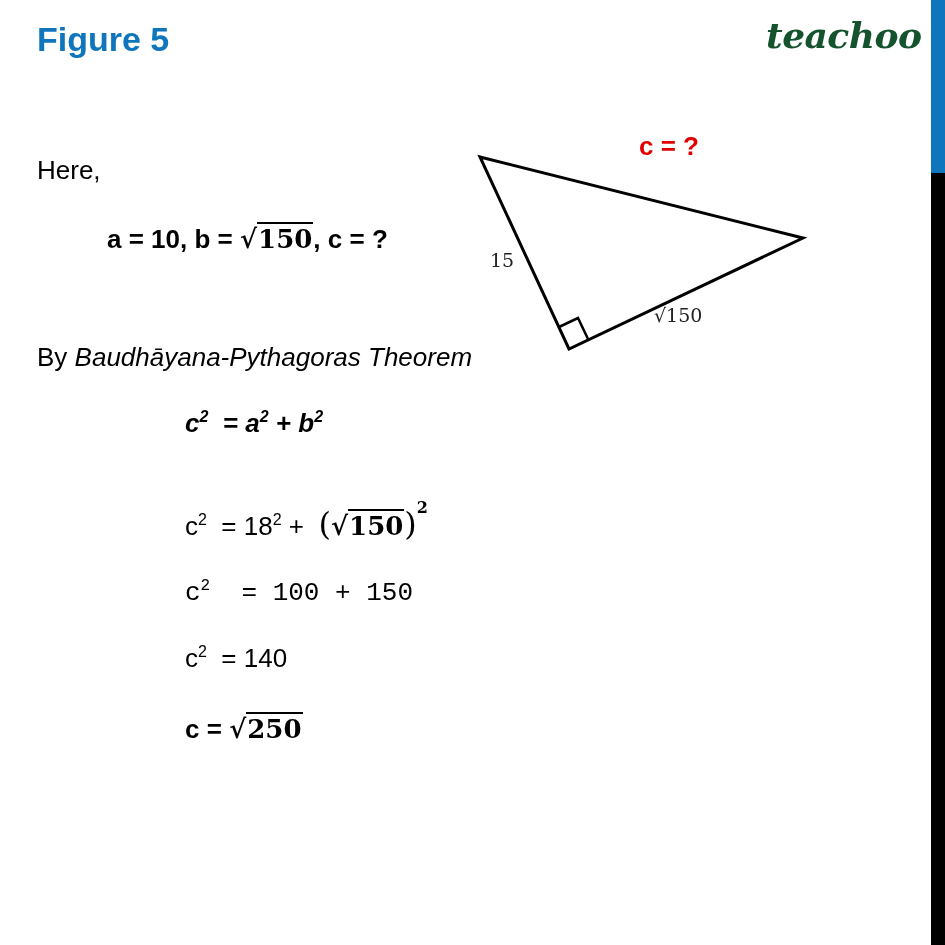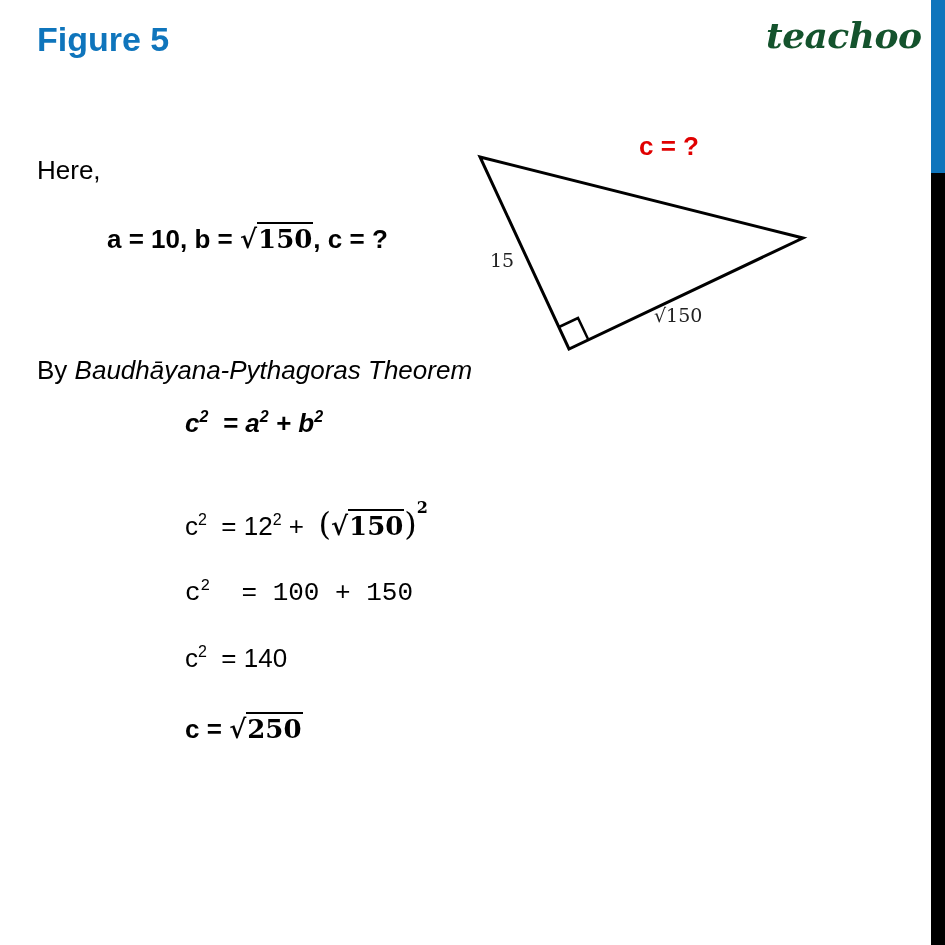--- a/index.html
+++ b/index.html
@@ -28,30 +28,30 @@
 <div class="abs title">Figure 5</div>
 <div class="abs logo">teachoo</div>
 <div class="abs strip-blue"></div>
 <div class="abs strip-black"></div>
 
 <div class="abs txt" style="left:37px; top:155px;">Here,</div>
 <div class="abs txt bold" style="left:107px; top:224px;text-align:right;">
   <span>a = 10, b = </span><span class="serif-b">√</span><span class="sqrt serif-b"><span class="rad">150</span></span><span>, c = ?</span>
 </div>
 
-<div class="abs txt" style="left:37px; top:355px;">
+<div class="abs txt" style="left:37px; top:342px;">
   <span>By </span><i>Baudhāyana-Pythagoras Theorem</i>
 </div>
 
 <div class="abs txt bold eq-line" style="top:408px;font-style:italic;">
   <span>c</span><sup>2</sup>&nbsp;&nbsp;<span>= a</span><sup>2</sup><span> + b</span><sup>2</sup>
 </div>
 
 <div class="abs txt eq-line" style="top:505px;">
-  <span>c</span><sup>2</sup>&nbsp;&nbsp;<span>= 12</span><sup>2</sup><span> + </span>&nbsp;<span class="paren">(</span><span class="serif-b">√</span><span class="sqrt serif-b"><span class="rad">150</span></span><span class="paren">)</span><sup class="serif-b" style="vertical-align:22px;">2</sup>
+  <span>c</span><sup>2</sup>&nbsp;&nbsp;<span>= 18</span><sup>2</sup><span> + </span>&nbsp;<span class="paren">(</span><span class="serif-b">√</span><span class="sqrt serif-b"><span class="rad">150</span></span><span class="paren">)</span><sup class="serif-b" style="vertical-align:22px;">2</sup>
 </div>
 
 <div class="abs txt eq-line" style="top:578px;font-family:Liberation Mono, monospace;">
   <span>c</span><sup>2</sup>&nbsp;&nbsp;<span>= 100 + 150</span>
 </div>
 
 <div class="abs txt eq-line" style="top:643px;">
   <span>c</span><sup>2</sup>&nbsp;&nbsp;<span>= 140</span>
 </div>
 

